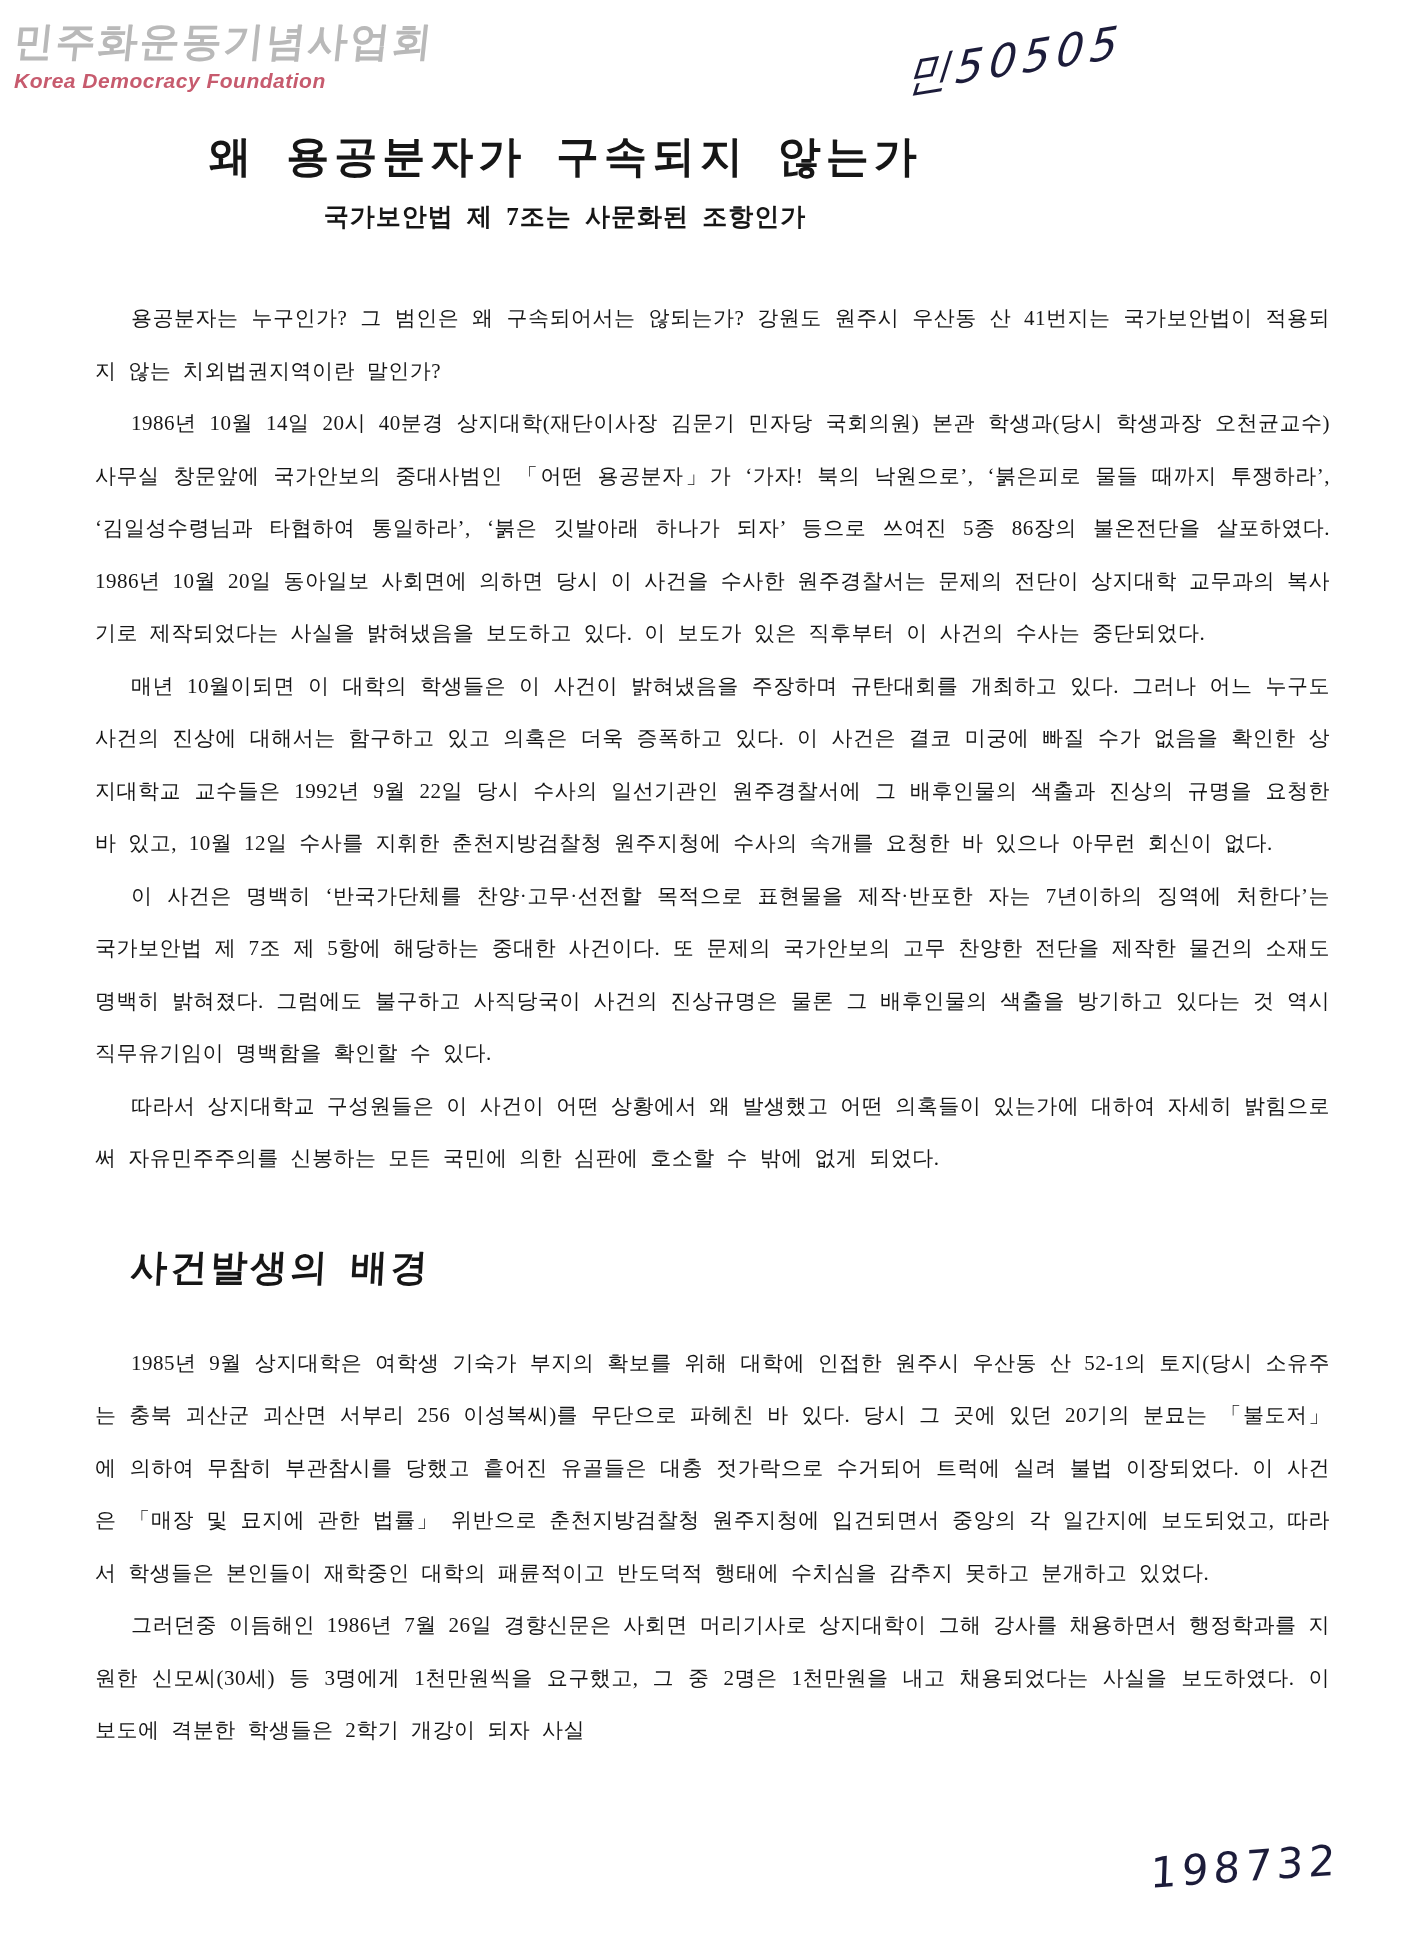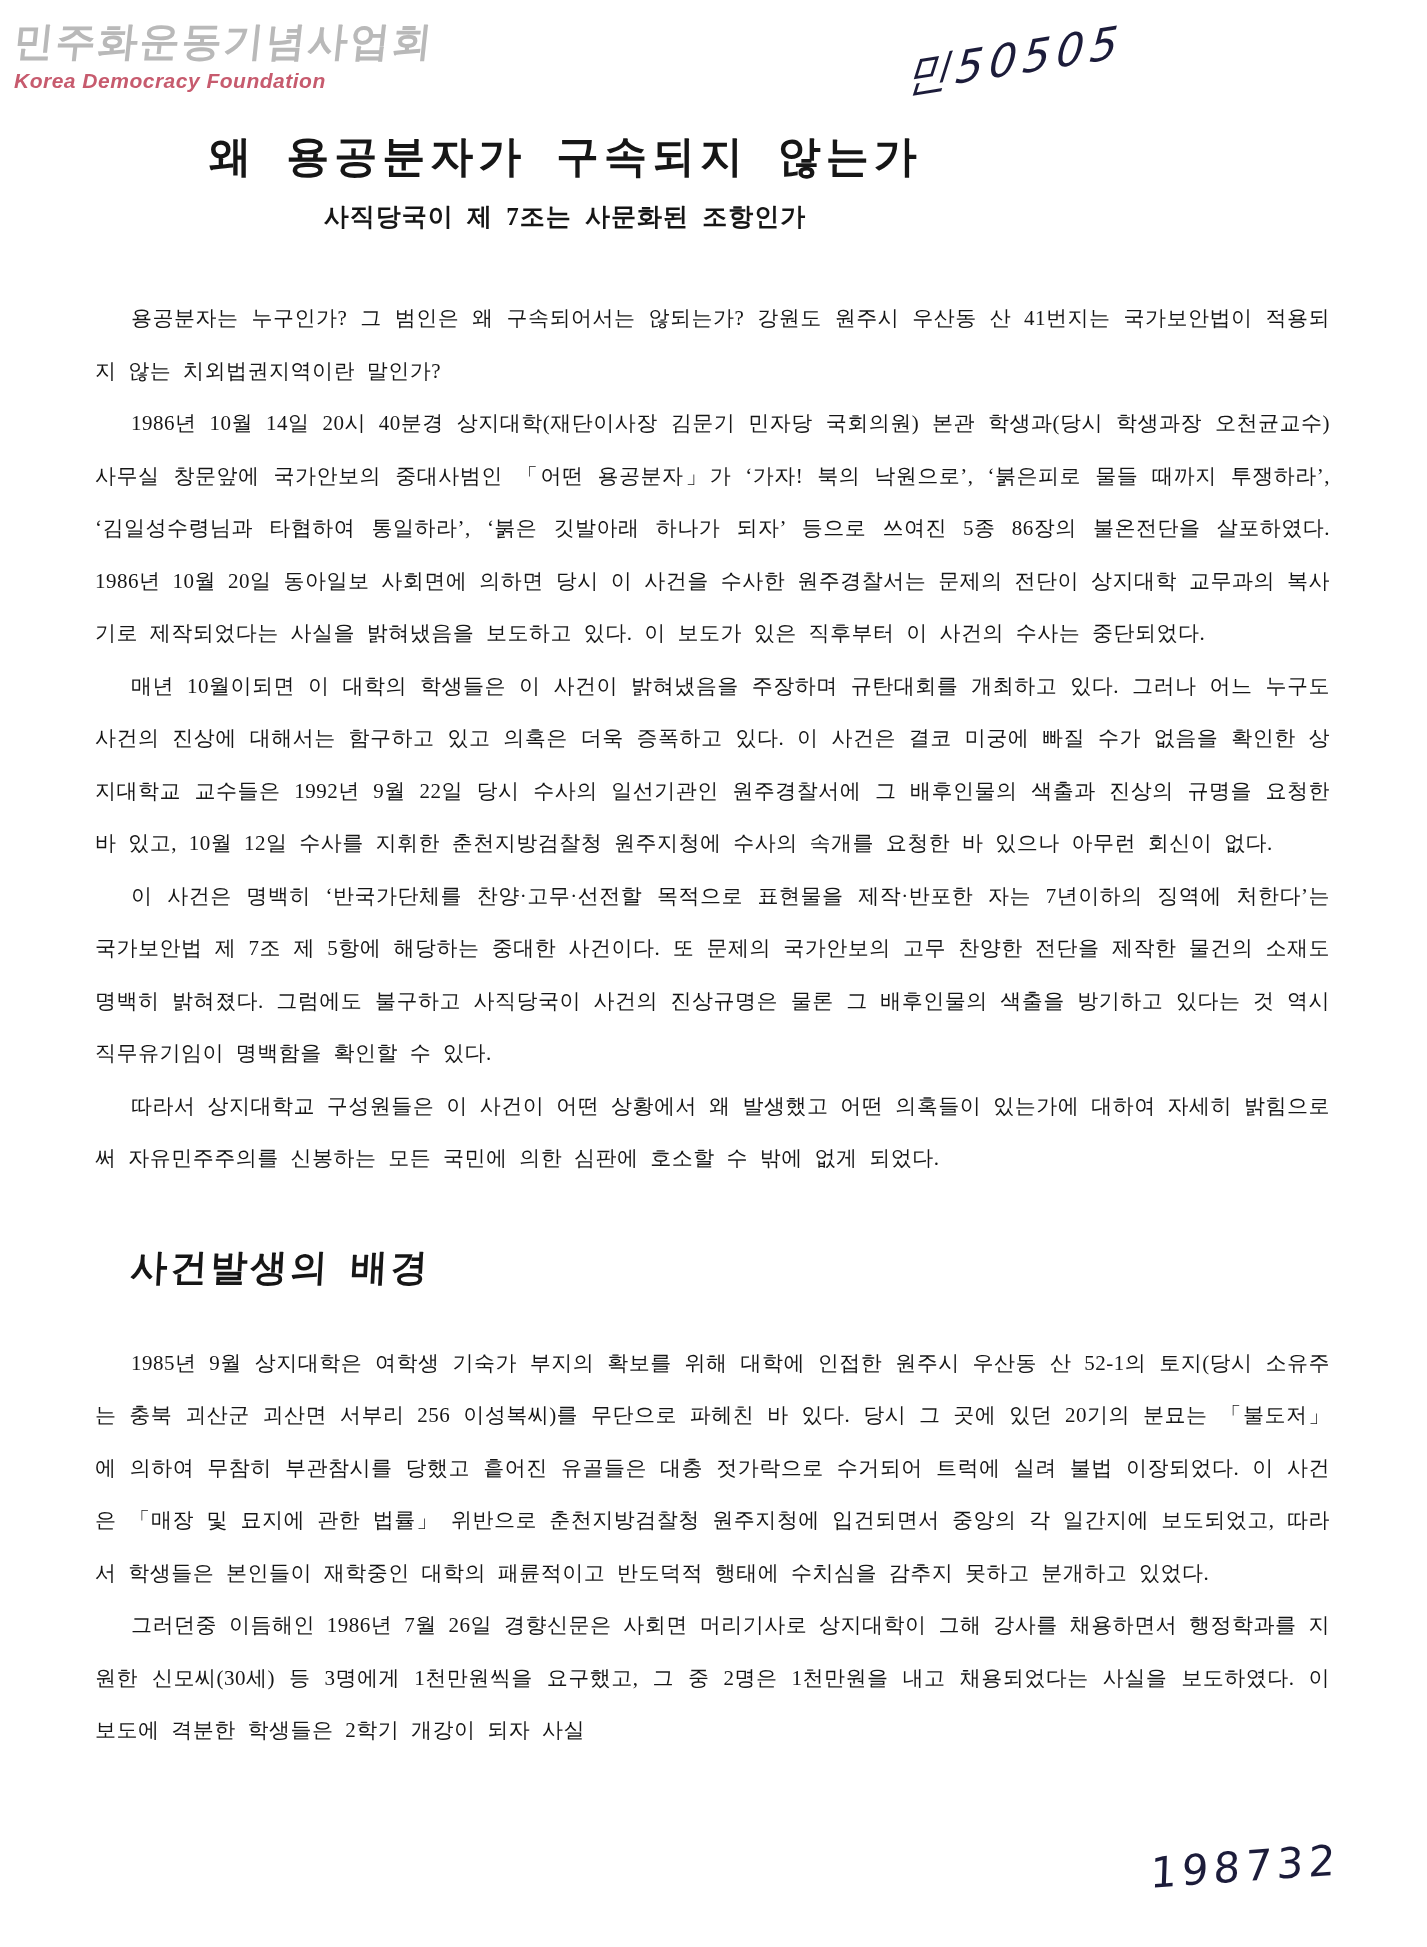--- a/index.html
+++ b/index.html
@@ -112,21 +112,21 @@
 
   <div class="logo">
     <div class="logo-kr">민주화운동기념사업회</div>
     <div class="logo-en">Korea Democracy Foundation</div>
   </div>
 
   <div class="hand hand-top">민50505</div>
 
   <div class="title-area">
     <h1 class="doc-title">왜 용공분자가 구속되지 않는가</h1>
-    <h2 class="doc-subtitle">사직당국이 제 7조는 사문화된 조항인가</h2>
+    <h2 class="doc-subtitle">국가보안법 제 7조는 사문화된 조항인가</h2>
   </div>
 
   <div class="body-text">
     <p>용공분자는 누구인가? 그 범인은 왜 구속되어서는 않되는가? 강원도 원주시 우산동 산 41번지는 국가보안법이 적용되지 않는 치외법권지역이란 말인가?</p>
     <p>1986년 10월 14일 20시 40분경 상지대학(재단이사장 김문기 민자당 국회의원) 본관 학생과(당시 학생과장 오천균교수) 사무실 창문앞에 국가안보의 중대사범인 「어떤 용공분자」가 ‘가자! 북의 낙원으로’, ‘붉은피로 물들 때까지 투쟁하라’, ‘김일성수령님과 타협하여 통일하라’, ‘붉은 깃발아래 하나가 되자’ 등으로 쓰여진 5종 86장의 불온전단을 살포하였다. 1986년 10월 20일 동아일보 사회면에 의하면 당시 이 사건을 수사한 원주경찰서는 문제의 전단이 상지대학 교무과의 복사기로 제작되었다는 사실을 밝혀냈음을 보도하고 있다. 이 보도가 있은 직후부터 이 사건의 수사는 중단되었다.</p>
     <p>매년 10월이되면 이 대학의 학생들은 이 사건이 밝혀냈음을 주장하며 규탄대회를 개최하고 있다. 그러나 어느 누구도 사건의 진상에 대해서는 함구하고 있고 의혹은 더욱 증폭하고 있다. 이 사건은 결코 미궁에 빠질 수가 없음을 확인한 상지대학교 교수들은 1992년 9월 22일 당시 수사의 일선기관인 원주경찰서에 그 배후인물의 색출과 진상의 규명을 요청한 바 있고, 10월 12일 수사를 지휘한 춘천지방검찰청 원주지청에 수사의 속개를 요청한 바 있으나 아무런 회신이 없다.</p>
     <p>이 사건은 명백히 ‘반국가단체를 찬양·고무·선전할 목적으로 표현물을 제작·반포한 자는 7년이하의 징역에 처한다’는 국가보안법 제 7조 제 5항에 해당하는 중대한 사건이다. 또 문제의 국가안보의 고무 찬양한 전단을 제작한 물건의 소재도 명백히 밝혀졌다. 그럼에도 불구하고 사직당국이 사건의 진상규명은 물론 그 배후인물의 색출을 방기하고 있다는 것 역시 직무유기임이 명백함을 확인할 수 있다.</p>
     <p>따라서 상지대학교 구성원들은 이 사건이 어떤 상황에서 왜 발생했고 어떤 의혹들이 있는가에 대하여 자세히 밝힘으로써 자유민주주의를 신봉하는 모든 국민에 의한 심판에 호소할 수 밖에 없게 되었다.</p>
 
     <div class="section-heading">사건발생의 배경</div>

